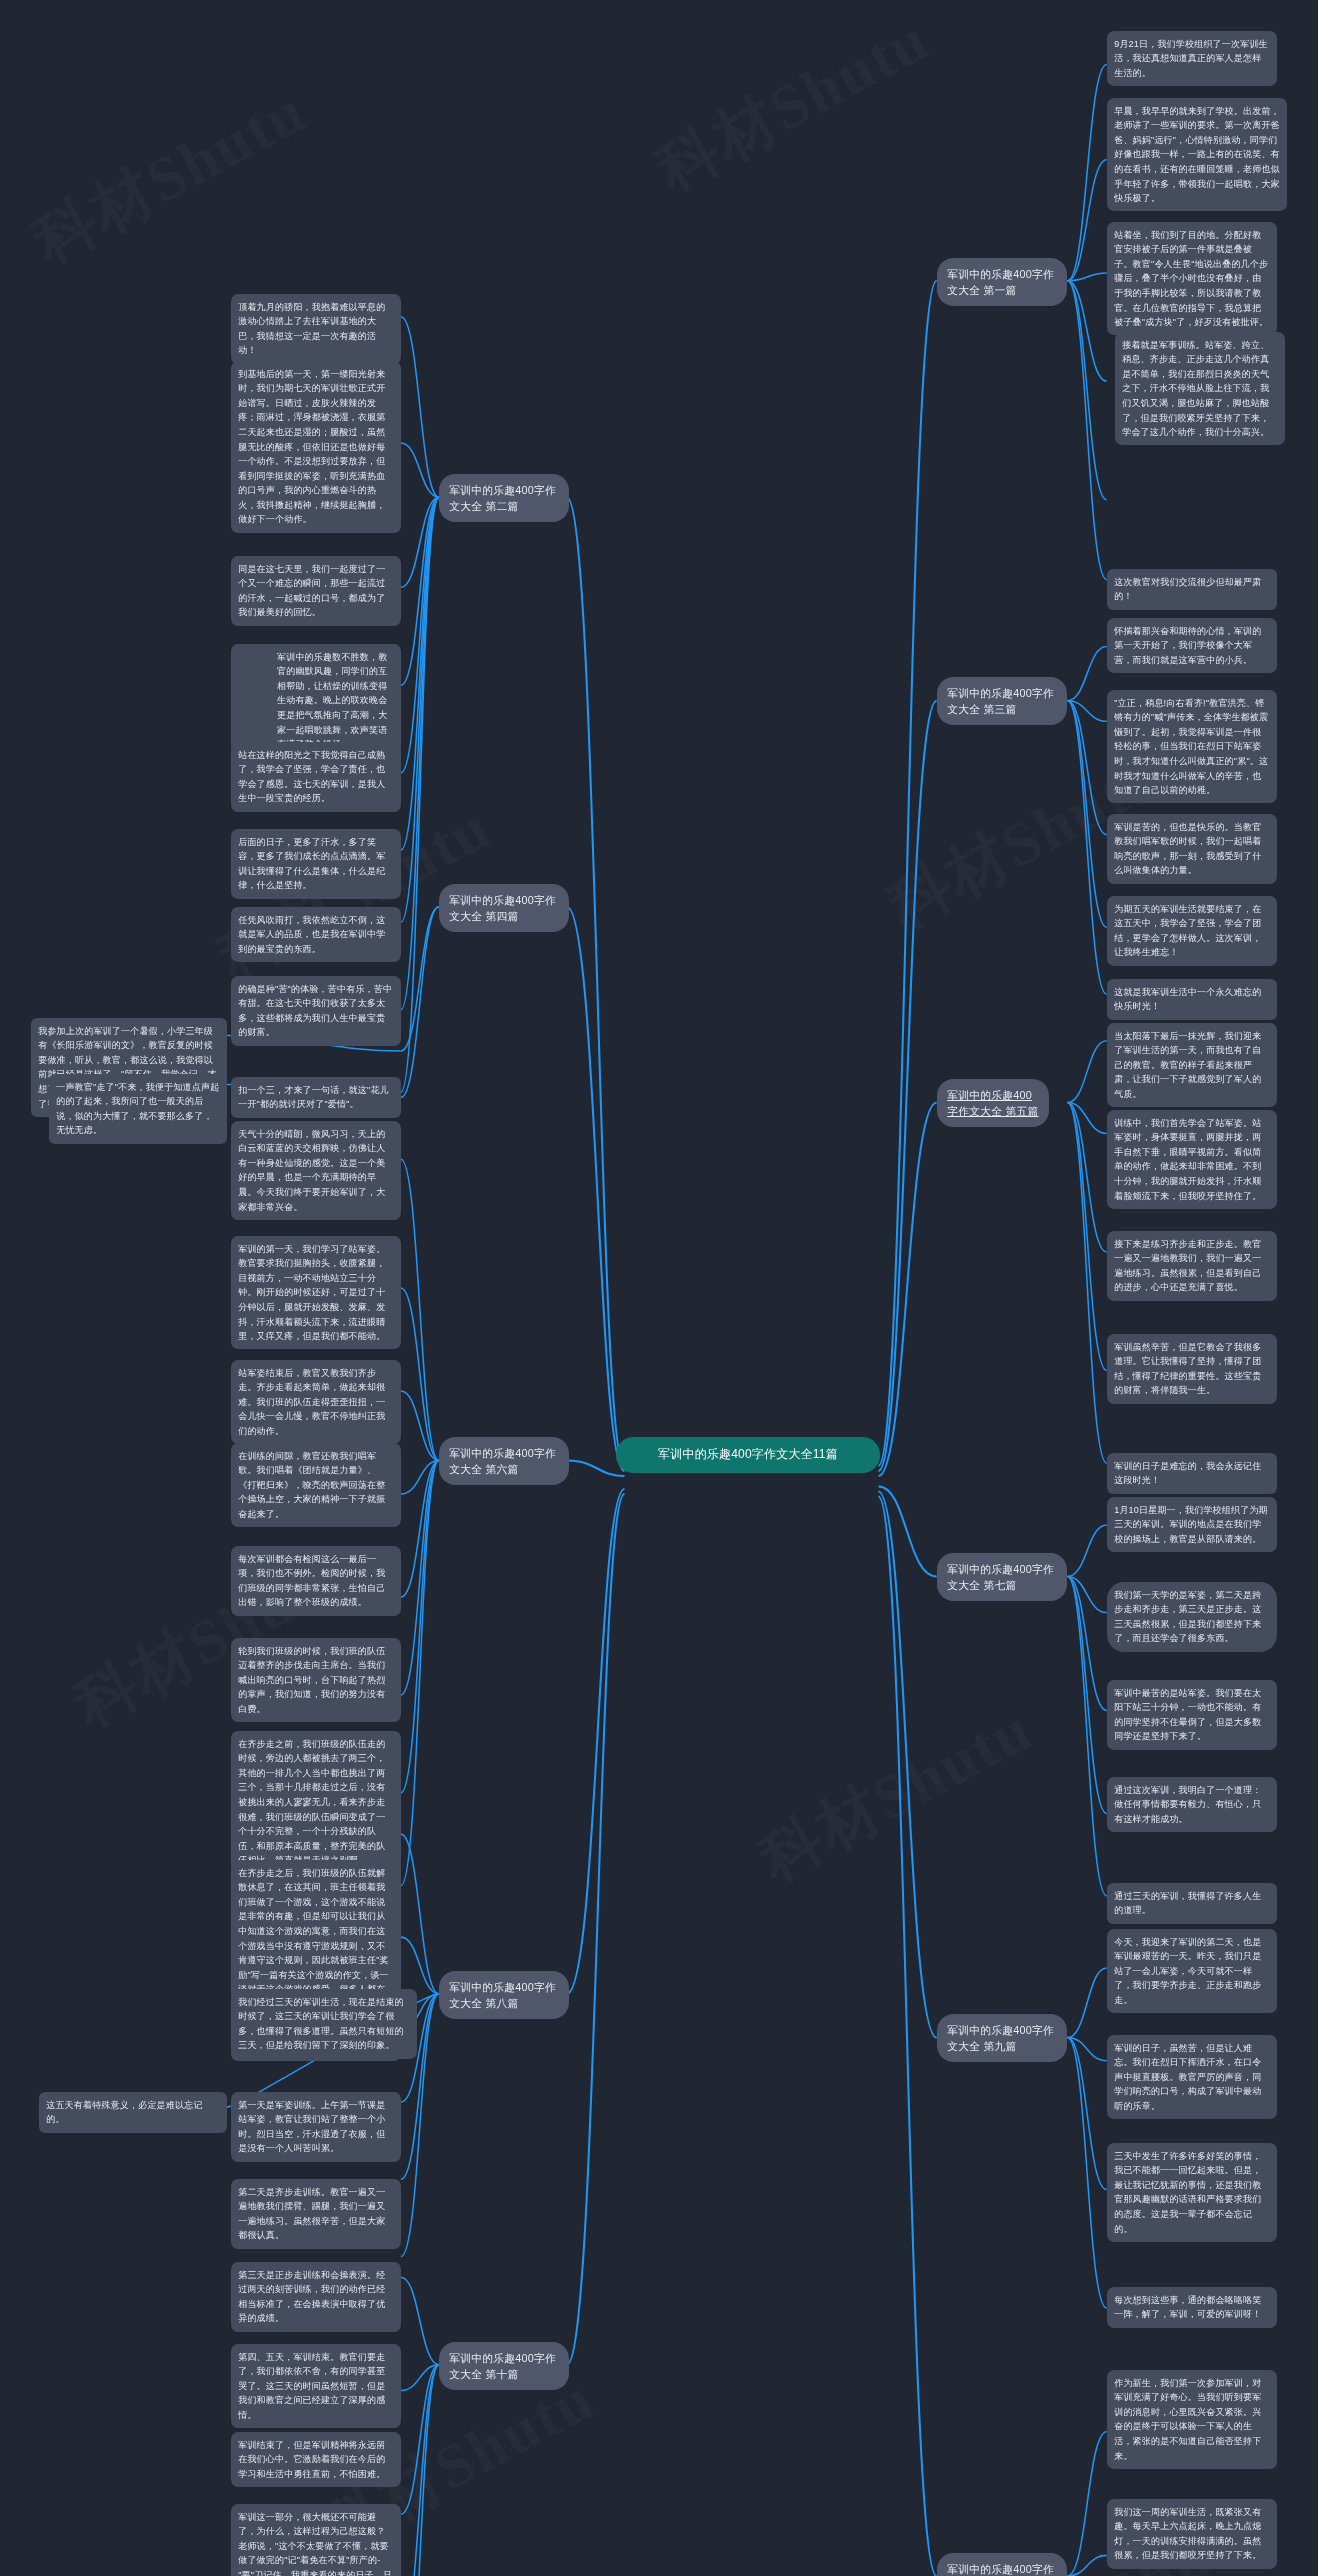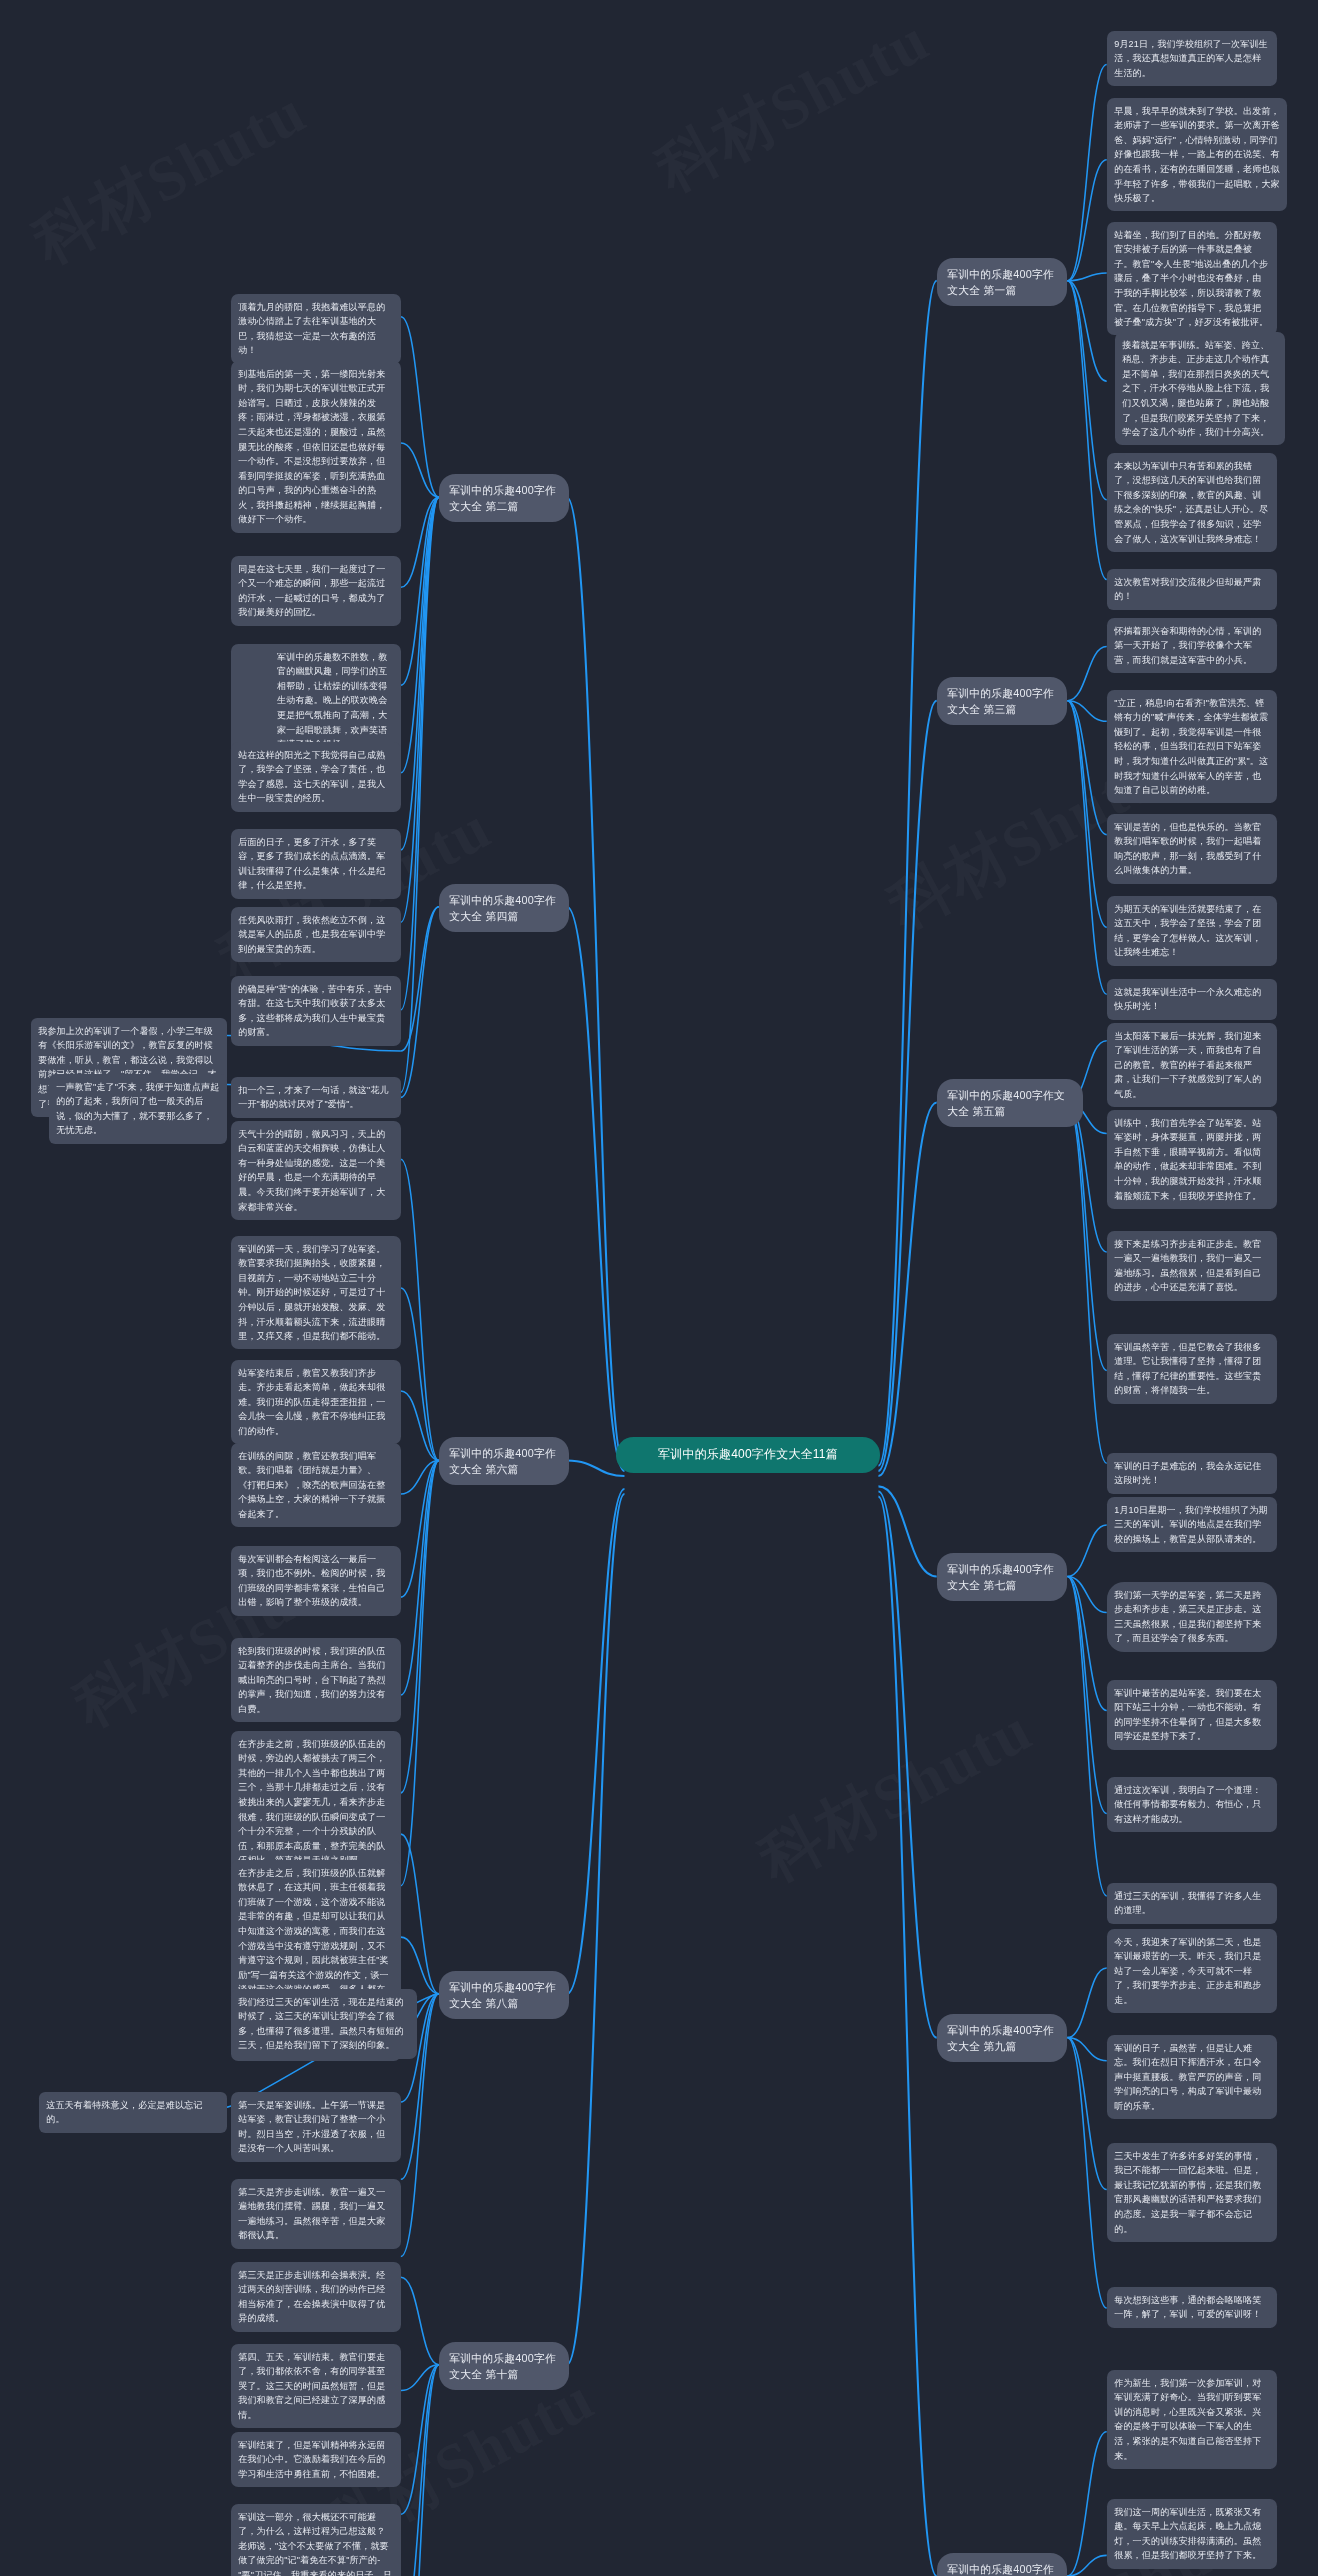--- a/index.html
+++ b/index.html
@@ -187,36 +187,35 @@
 
       <path d="M440,2010 C600,2010 640,2040 778,2040"></path>
       <path d="M440,2105 C600,2105 640,2130 778,2130"></path>
     </g>
   </svg>
 
   <div class="node root" style="left:616px; top:1437px; width:264px;">军训中的乐趣400字作文大全11篇</div>
 
   <div class="node branch" style="left:937px; top:258px;  width:130px;">军训中的乐趣400字作文大全 第一篇</div>
   <div class="node branch" style="left:937px; top:677px; width:130px;">军训中的乐趣400字作文大全 第三篇</div>
-  <div class="node branch" style="left:937px; top:1079px; width:146px;">军训中的乐趣400字作文大全 第五篇</div>
+  <div class="node branch" style="left:937px; top:1079px; width:112px;text-decoration:underline;">军训中的乐趣400字作文大全 第五篇</div>
   <div class="node branch" style="left:937px; top:1553px; width:130px;">军训中的乐趣400字作文大全 第七篇</div>
   <div class="node branch" style="left:937px; top:2014px; width:130px;">军训中的乐趣400字作文大全 第九篇</div>
   <div class="node branch" style="left:937px; top:2553px; width:130px;">军训中的乐趣400字作文大全 第十一篇</div>
 
   <div class="node branch" style="left:439px; top:474px;  width:130px;">军训中的乐趣400字作文大全 第二篇</div>
   <div class="node branch" style="left:439px; top:884px; width:130px;">军训中的乐趣400字作文大全 第四篇</div>
   <div class="node branch" style="left:439px; top:1437px; width:130px;">军训中的乐趣400字作文大全 第六篇</div>
   <div class="node branch" style="left:439px; top:1971px; width:130px;">军训中的乐趣400字作文大全 第八篇</div>
   <div class="node branch" style="left:439px; top:2342px; width:130px;">军训中的乐趣400字作文大全 第十篇</div>
 
   <div class="node leaf" style="left:1107px; top:31px;   width:170px;">9月21日，我们学校组织了一次军训生活，我还真想知道真正的军人是怎样生活的。</div>
   <div class="node leaf" style="left:1107px; top:98px;  width:180px;">早晨，我早早的就来到了学校。出发前，老师讲了一些军训的要求。第一次离开爸爸、妈妈"远行"，心情特别激动，同学们好像也跟我一样，一路上有的在说笑、有的在看书，还有的在睡回笼睡，老师也似乎年轻了许多，带领我们一起唱歌，大家快乐极了。</div>
   <div class="node leaf" style="left:1107px; top:222px;  width:170px;">站着坐，我们到了目的地。分配好教官安排被子后的第一件事就是叠被子。教官"令人生畏"地说出叠的几个步骤后，叠了半个小时也没有叠好，由于我的手脚比较笨，所以我请教了教官。在几位教官的指导下，我总算把被子叠"成方块"了，好歹没有被批评。</div>
   <div class="node leaf" style="left:1107px; top:332px;  width:170px;margin-left:8px;">接着就是军事训练。站军姿、跨立、稍息、齐步走、正步走这几个动作真是不简单，我们在那烈日炎炎的天气之下，汗水不停地从脸上往下流，我们又饥又渴，腿也站麻了，脚也站酸了，但是我们咬紧牙关坚持了下来，学会了这几个动作，我们十分高兴。</div>
-  <div class="node leaf" style="left:1107px; top:453px;  width:170px;">本来以为军训中只有苦和累的我错了，没想到这几天的军训也给我们留下很多深刻的印象，教官的风趣、训练之余的"快乐"，还真是让人开心。尽管累点，但我学会了很多知识，还学会了做人，这次军训让我终身难忘！</div>
   <div class="node leaf tiny" style="left:1107px; top:569px; width:170px;">这次教官对我们交流很少但却最严肃的！</div>
 
   <div class="node leaf" style="left:1107px; top:618px; width:170px;">怀揣着那兴奋和期待的心情，军训的第一天开始了，我们学校像个大军营，而我们就是这军营中的小兵。</div>
   <div class="node leaf" style="left:1107px; top:690px; width:170px;">"立正，稍息!向右看齐!"教官洪亮、铿锵有力的"喊"声传来，全体学生都被震慑到了。起初，我觉得军训是一件很轻松的事，但当我们在烈日下站军姿时，我才知道什么叫做真正的"累"。这时我才知道什么叫做军人的辛苦，也知道了自己以前的幼稚。</div>
   <div class="node leaf" style="left:1107px; top:814px; width:170px;">军训是苦的，但也是快乐的。当教官教我们唱军歌的时候，我们一起唱着响亮的歌声，那一刻，我感受到了什么叫做集体的力量。</div>
   <div class="node leaf" style="left:1107px; top:896px; width:170px;">为期五天的军训生活就要结束了，在这五天中，我学会了坚强，学会了团结，更学会了怎样做人。这次军训，让我终生难忘！</div>
   <div class="node leaf tiny" style="left:1107px; top:979px; width:170px;">这就是我军训生活中一个永久难忘的快乐时光！</div>
 
   <div class="node leaf" style="left:1107px; top:1023px; width:170px;">当太阳落下最后一抹光辉，我们迎来了军训生活的第一天，而我也有了自己的教官。教官的样子看起来很严肃，让我们一下子就感觉到了军人的气质。</div>
   <div class="node leaf" style="left:1107px; top:1110px; width:170px;">训练中，我们首先学会了站军姿。站军姿时，身体要挺直，两腿并拢，两手自然下垂，眼睛平视前方。看似简单的动作，做起来却非常困难。不到十分钟，我的腿就开始发抖，汗水顺着脸颊流下来，但我咬牙坚持住了。</div>

